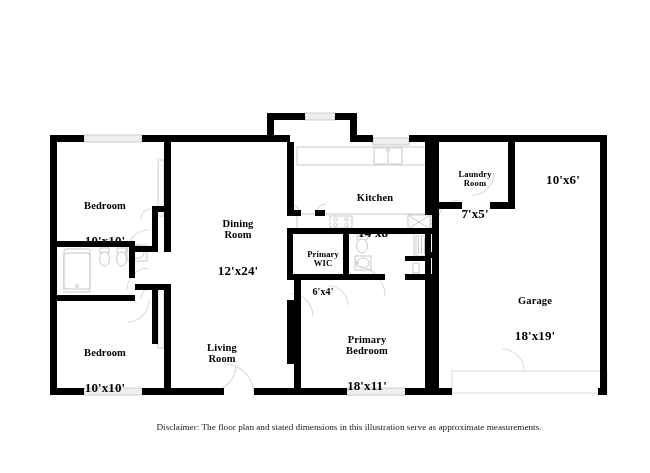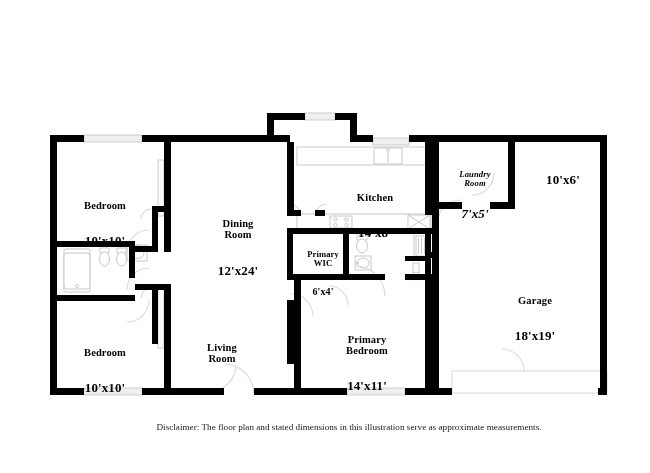--- a/index.html
+++ b/index.html
@@ -267,21 +267,21 @@
     <div style="white-space:pre;">Living
 Room</div>
   </div>
 
 
   <div class="room-label rl-12" style="left:338px; top:170px; width:74px;">
     <div style="white-space:pre;">Kitchen</div>
     <div class="dim">14'x8'</div>
   </div>
 
-  <div class="room-label rl-10" style="left:440px; top:152px; width:70px;font-style:italic;">
+  <div class="room-label rl-10" style="left:440px; top:152px; width:70px;">
     <div style="white-space:pre;">Laundry
 Room</div>
     <div style="font-size:13px;">7'x5'</div>
   </div>
 
   <div class="room-label rl-12" style="left:492px; top:273px; width:86px;">
     <div style="white-space:pre;">Garage</div>
     <div class="dim">18'x19'</div>
   </div>
 
@@ -289,21 +289,21 @@
 
   <div class="room-label rl-10" style="left:292px; top:232px; width:62px;">
     <div style="white-space:pre;">Primary
 WIC</div>
     <div style="font-size:10px;">6'x4'</div>
   </div>
 
   <div class="room-label rl-12" style="left:326px; top:312px; width:82px;">
     <div style="white-space:pre;">Primary
 Bedroom</div>
-    <div class="dim">14'x11'</div>
+    <div class="dim">18'x11'</div>
   </div>
 
 
   <div id="disclaimer">
     <div>Disclaimer: The floor plan and stated dimensions in this illustration serve as approximate measurements.</div>
   </div>
 
 </div>
 
 </body></html>

